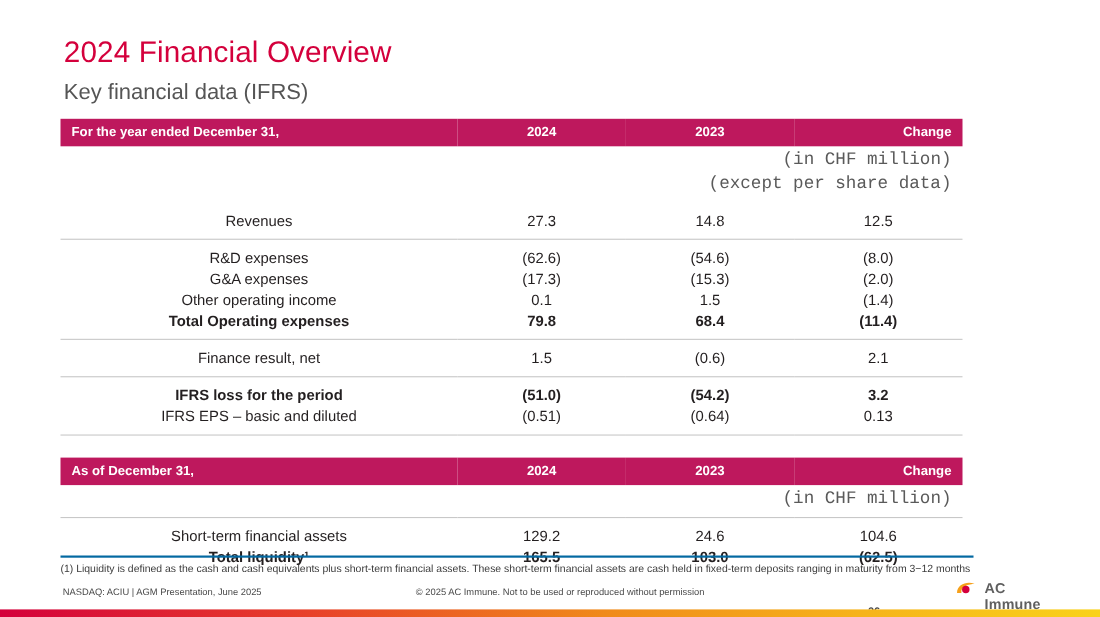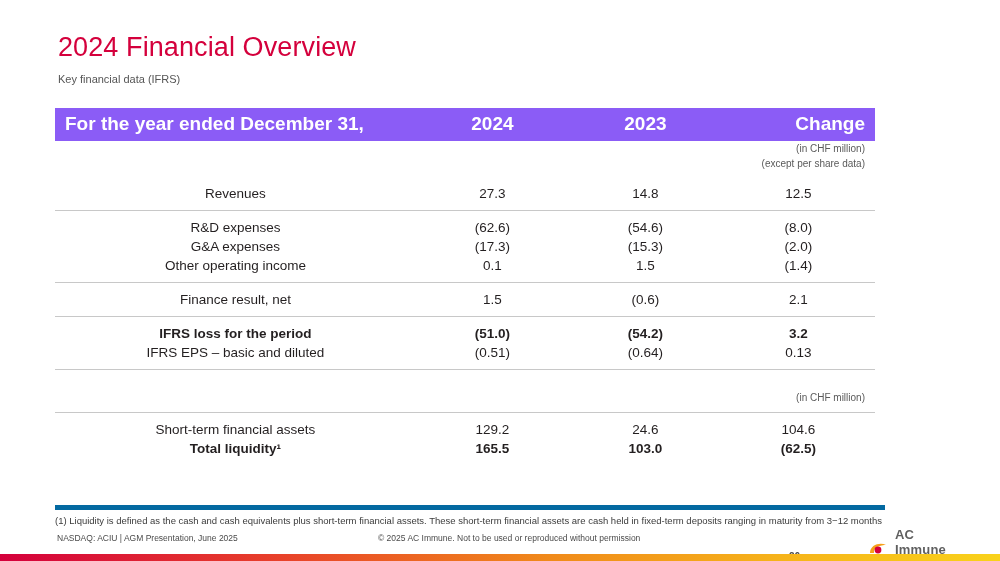--- a/index.html
+++ b/index.html
@@ -25,55 +25,56 @@
     left: 58px;
     top: 32px;
     font-size: 27px;
     color: #d4003c;
     letter-spacing: 0.1px;
   }
   .subtitle {
     position: absolute;
     left: 58px;
     top: 73px;
-    font-size: 11px;
+    font-size: 20px;
     color: #555555;
   }
   .content {
     position: absolute;
     left: 55px;
     top: 108px;
     width: 820px;
   }
   table.fin {
     width: 100%;
     border-collapse: collapse;
     table-layout: fixed;
     font-size: 13.5px;
     color: #231f20;
   }
   table.fin col.c-label { width: 44%; }
   table.fin col.c-num { width: 18.66%; }
   .hdr-row td {
-    background: #8b5cf6;
+    background: #be185d;
     color: #ffffff;
     font-weight: bold;
-    font-size: 19px;
+    font-size: 12px;
     padding: 5px 10px 6px 10px;
     vertical-align: middle;
   }
   .hdr-row td.label { text-align: left; }
   .hdr-row td.num { text-align: center; }
   .hdr-row td.change { text-align: right; }
   .unit-row td {
-    font-size: 10px;
+    font-size: 16px;
     color: #5a5a5a;
     text-align: right;
     padding: 2px 10px 0 10px;
     line-height: 1.25;
+    font-family: Liberation Mono, monospace;
   }
   .spacer-row td { height: 14px; padding: 0; }
   .data-row td {
     padding: 2px 10px;
     vertical-align: middle;
   }
   .data-row td.label { text-align: center; padding-left: 10px; }
   .data-row td.num { text-align: center; }
   .data-row td.change { text-align: center; }
   .data-row.bold td { font-weight: bold; }
@@ -85,21 +86,21 @@
     line-height: 0;
   }
   .rule-gap td { height: 7px; padding: 0; font-size: 0; line-height: 0; }
   .footnote {
     position: absolute;
     left: 55px;
     top: 505px;
     width: 830px;
     font-size: 9.5px;
     color: #3b3b3b;
-    border-top: 5px solid #0369a1;
+    border-top: 2px solid #0369a1;
     padding-top: 5px;
   }
   .footer {
     position: absolute;
     left: 0;
     top: 527px;
     width: 896px;
     height: 34px;
   }
   .footer-left {
@@ -123,21 +124,21 @@
     font-size: 10px;
     color: #4a4a4a;
     font-weight: bold;
     margin-top: 20px;
   }
   .logo {
     position: absolute;
     left: 868px;
     top: 0px;
     display: flex;
-    align-items: flex-end;
+    align-items: flex-start;
     gap: 5px;
   }
   .logo-mark {
     width: 22px;
     height: 16px;
     position: relative;
   }
   .logo-text {
     font-size: 13px;
     color: #5f5f5f;
@@ -216,20 +217,26 @@
           <td class="num">(17.3)</td>
           <td class="num">(15.3)</td>
           <td class="change">(2.0)</td>
         </tr>
         <tr class="data-row">
           <td class="label">Other operating income</td>
           <td class="num">0.1</td>
           <td class="num">1.5</td>
           <td class="change">(1.4)</td>
         </tr>
+        <tr class="data-row bold">
+          <td class="label">Total Operating expenses</td>
+          <td class="num">79.8</td>
+          <td class="num">68.4</td>
+          <td class="change">(11.4)</td>
+        </tr>
 
         <tr class="rule-gap">
             <td colspan="4"></td>
           </tr>
         <tr class="rule">
             <td colspan="4"></td>
           </tr>
         <tr class="rule-gap">
             <td colspan="4"></td>
           </tr>
@@ -276,20 +283,26 @@
     <div style="height:20px"></div>
 
     <table class="fin">
       <colgroup>
         <col class="c-label">
           <col class="c-num">
           <col class="c-num">
           <col class="c-num">
       </colgroup>
       <tbody>
+        <tr class="hdr-row">
+          <td class="label">As of December 31,</td>
+          <td class="num">2024</td>
+          <td class="num">2023</td>
+          <td class="change">Change</td>
+        </tr>
         <tr class="unit-row">
           <td colspan="4">(in CHF million)</td>
         </tr>
 
         <tr class="rule-gap">
             <td colspan="4"></td>
           </tr>
         <tr class="rule">
             <td colspan="4"></td>
           </tr>

